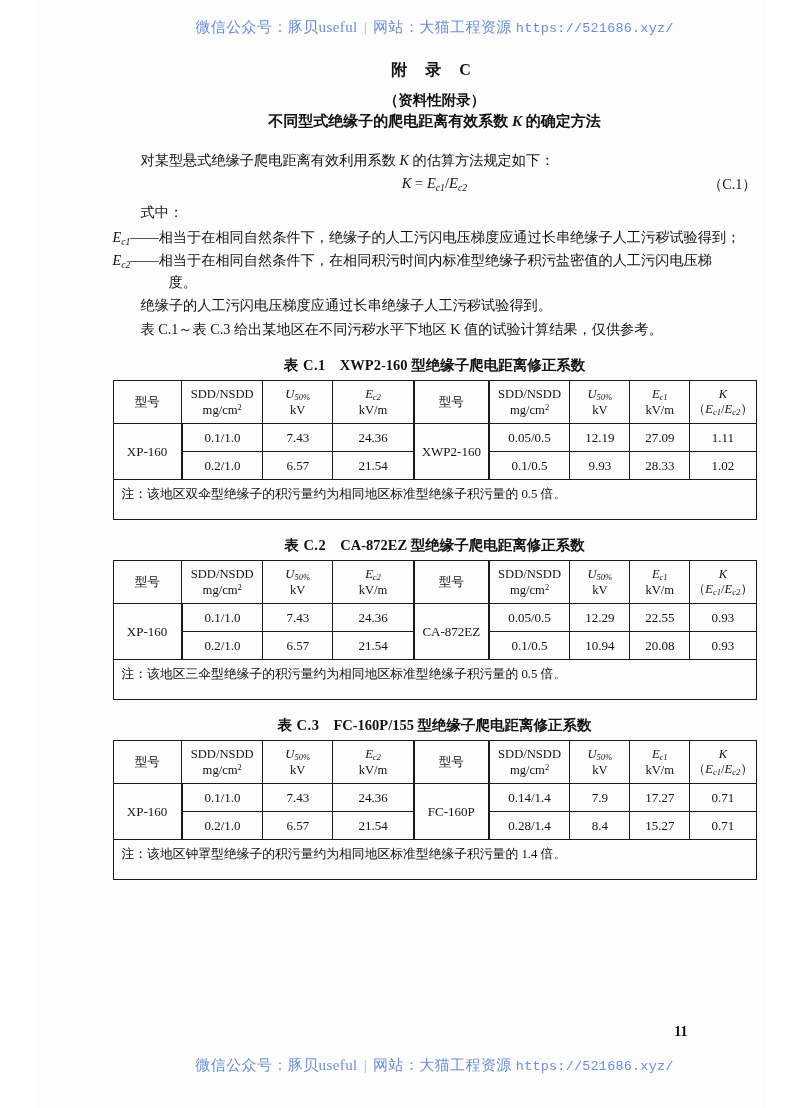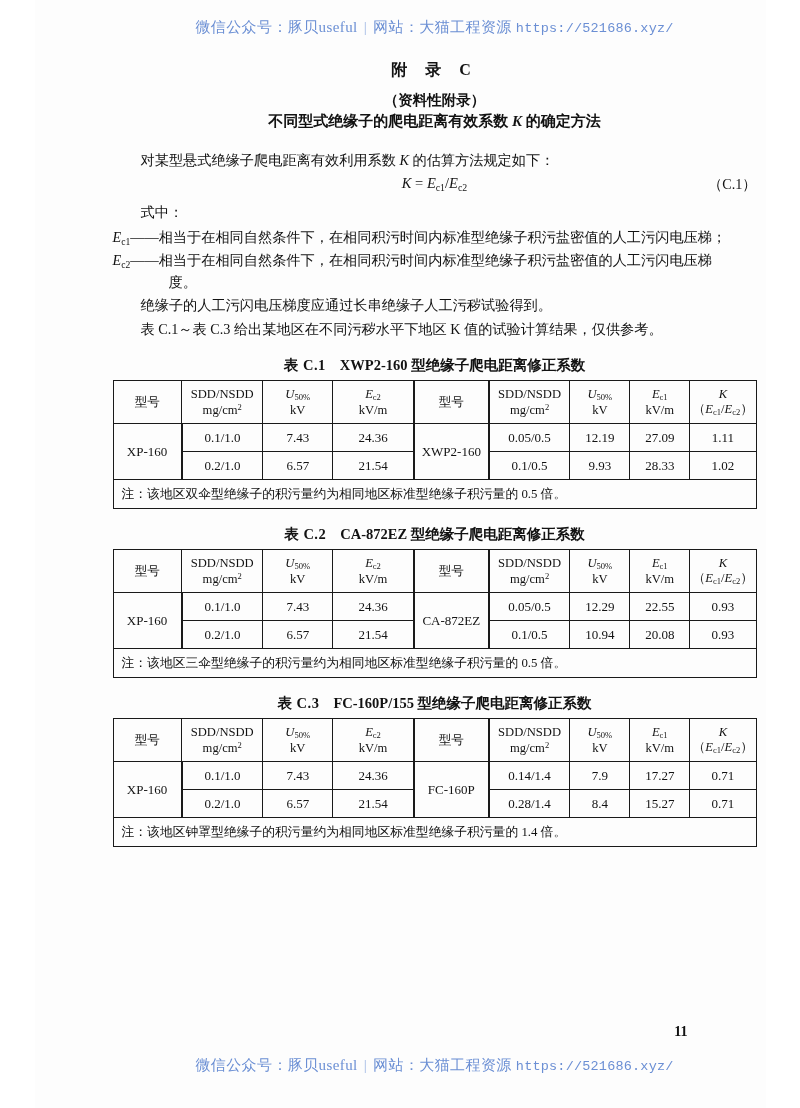--- a/index.html
+++ b/index.html
@@ -101,21 +101,21 @@
 
   .def-line {
     font-size: 14.2px;
     line-height: 1.56;
     margin: 0;
     text-align: justify;
   }
   .def-cont { text-indent: 56px; }
 
   i.var { font-style: italic; font-family: "Liberation Serif", serif; }
-  sub { font-size: 0.68em; vertical-align: -0.28em; }
+  sub { font-size: 0.68em; vertical-align: -0.28em; font-style: italic; }
   sup { font-size: 0.68em; vertical-align: 0.45em; }
 
   
   .table-block { margin-top: 16px; }
   .table-caption {
     text-align: center;
     font-weight: bold;
     font-size: 14.5px;
     margin-bottom: 5px;
   }
@@ -144,21 +144,21 @@
     height: 23px;
     font-size: 13px;
   }
   table.data td.model {
     font-size: 13px;
     border-right-width: 2px;
   }
   table.data th.thick-r, table.data td.thick-r { border-right-width: 2px; }
   table.data td.note {
     text-align: left;
-    padding: 4px 6px 4px 8px;
+    padding: 4px 6px 15px 8px;
     font-size: 12.8px;
     height: 20px;
   }
   .u50 { white-space: nowrap; }
 
   .page-num {
     position: absolute;
     right: 78px;
     top: 1024px;
     font-weight: bold;
@@ -183,21 +183,21 @@
 
     <p class="body indent"><span>对某型悬式绝缘子爬电距离有效利用系数 </span><i class="var">K</i><span> 的估算方法规定如下：</span></p>
 
     <div class="formula-row">
       <div class="formula"><i class="var">K</i> = <i class="var">E</i><sub>c1</sub>/<i class="var">E</i><sub>c2</sub></div>
       <div class="formula-no">（C.1）</div>
     </div>
 
     <p class="body indent">式中：</p>
 
-    <p class="def-line"><i class="var">E</i><sub>c1</sub><span>——相当于在相同自然条件下，在相同积污时间内标准型绝缘子积污盐密值的人工污闪电压梯；</span></p>
+    <p class="def-line"><i class="var">E</i><sub>c1</sub><span>——相当于在相同自然条件下，绝缘子的人工污闪电压梯度应通过长串绝缘子人工污秽试验得到；</span></p>
     <p class="def-line"><i class="var">E</i><sub>c2</sub><span>——相当于在相同自然条件下，在相同积污时间内标准型绝缘子积污盐密值的人工污闪电压梯</span></p>
     <p class="def-line def-cont">度。</p>
 
     <p class="body indent">绝缘子的人工污闪电压梯度应通过长串绝缘子人工污秽试验得到。</p>
     <p class="body indent">表 C.1～表 C.3 给出某地区在不同污秽水平下地区 K 值的试验计算结果，仅供参考。</p>
 
     <div class="table-block">
       <div class="table-caption"><span class="cap-code">表 C.1</span><span class="cap-gap"></span><span>XWP2-160 型绝缘子爬电距离修正系数</span></div>
       <table class="data">
         <colgroup>

